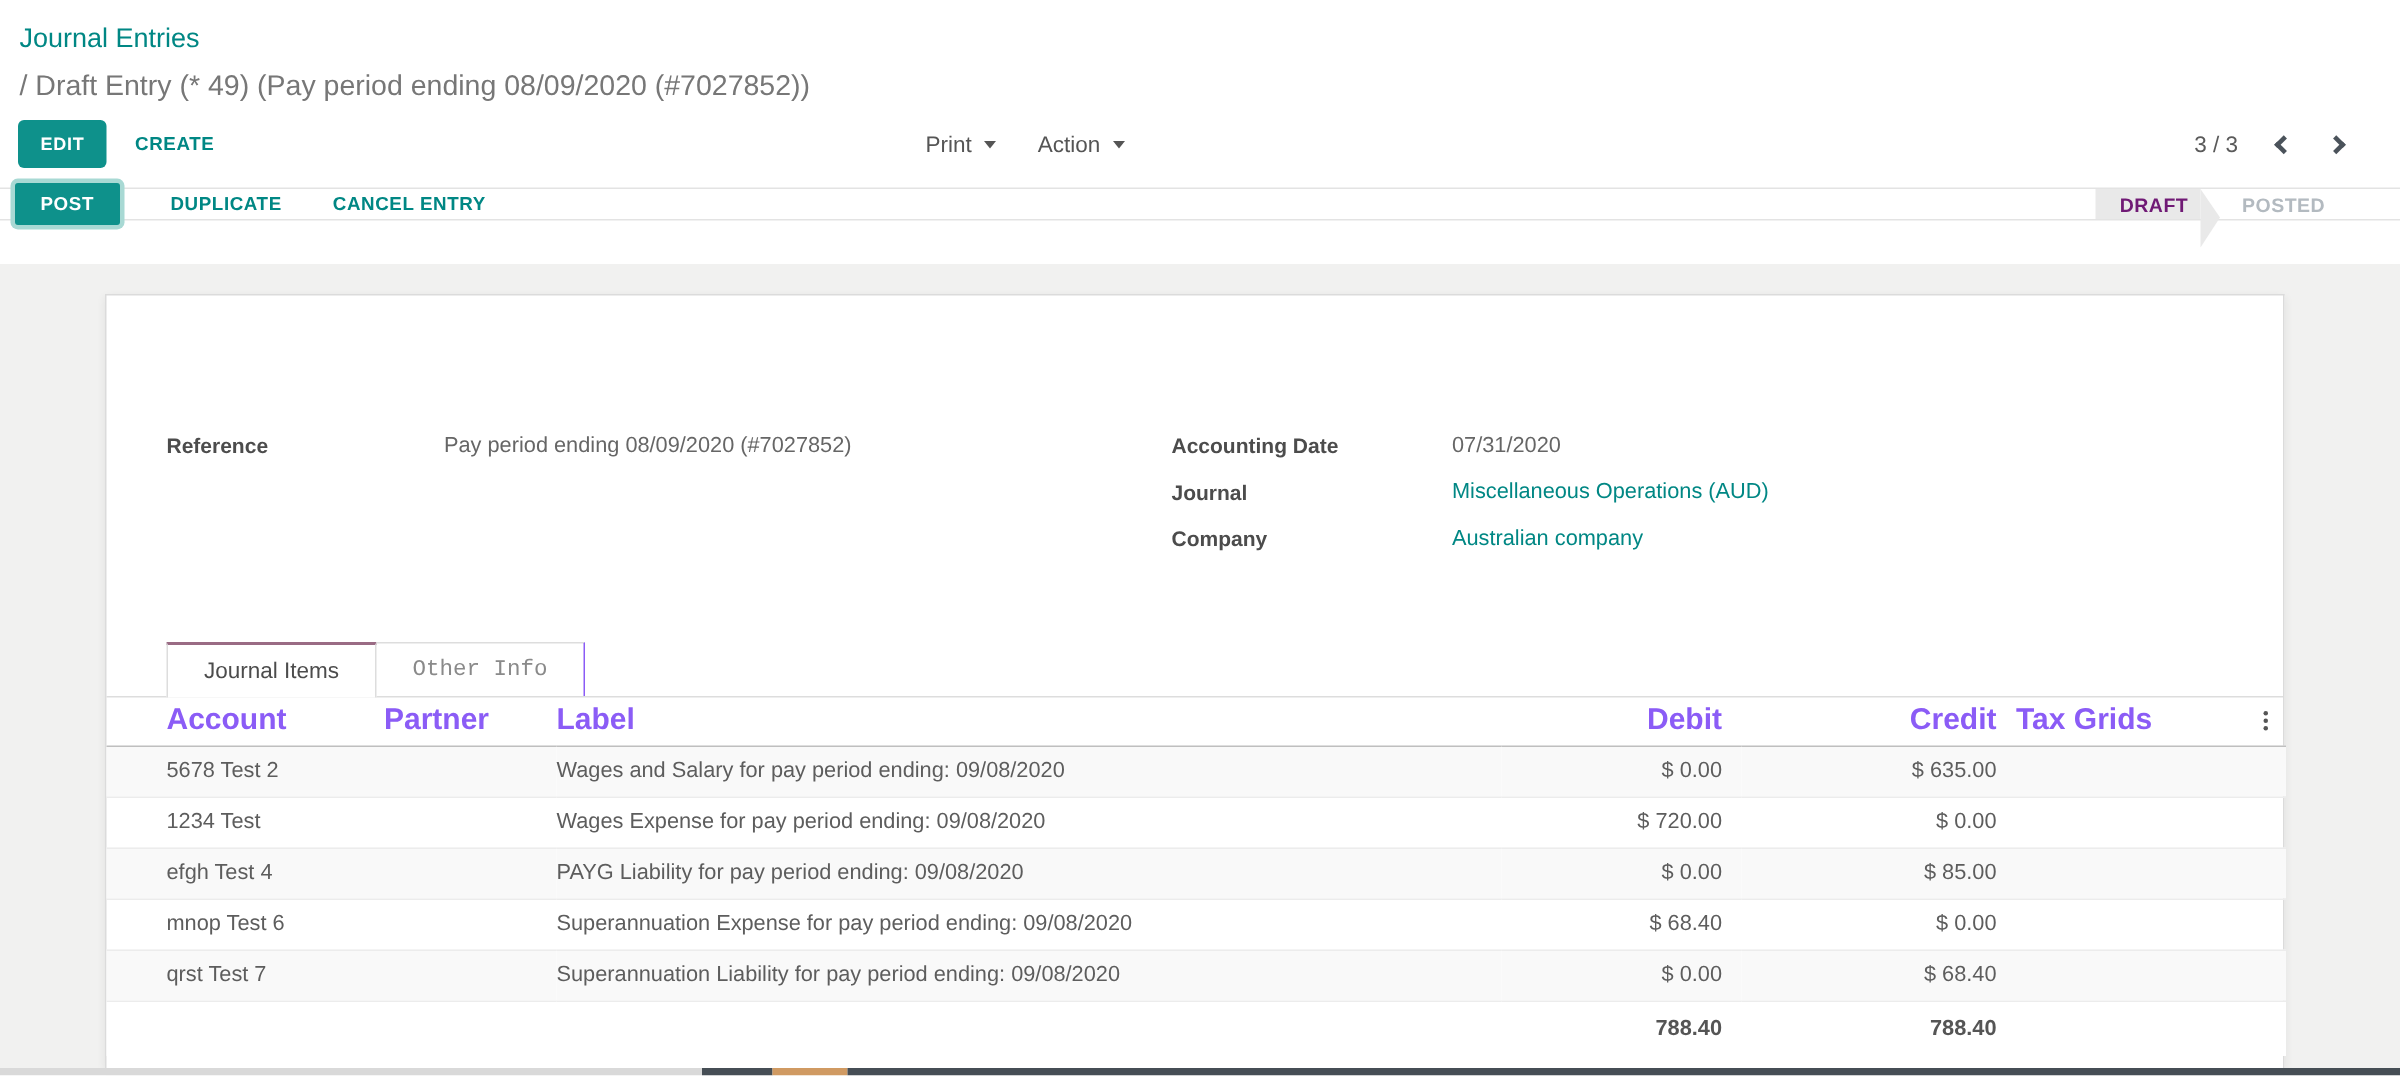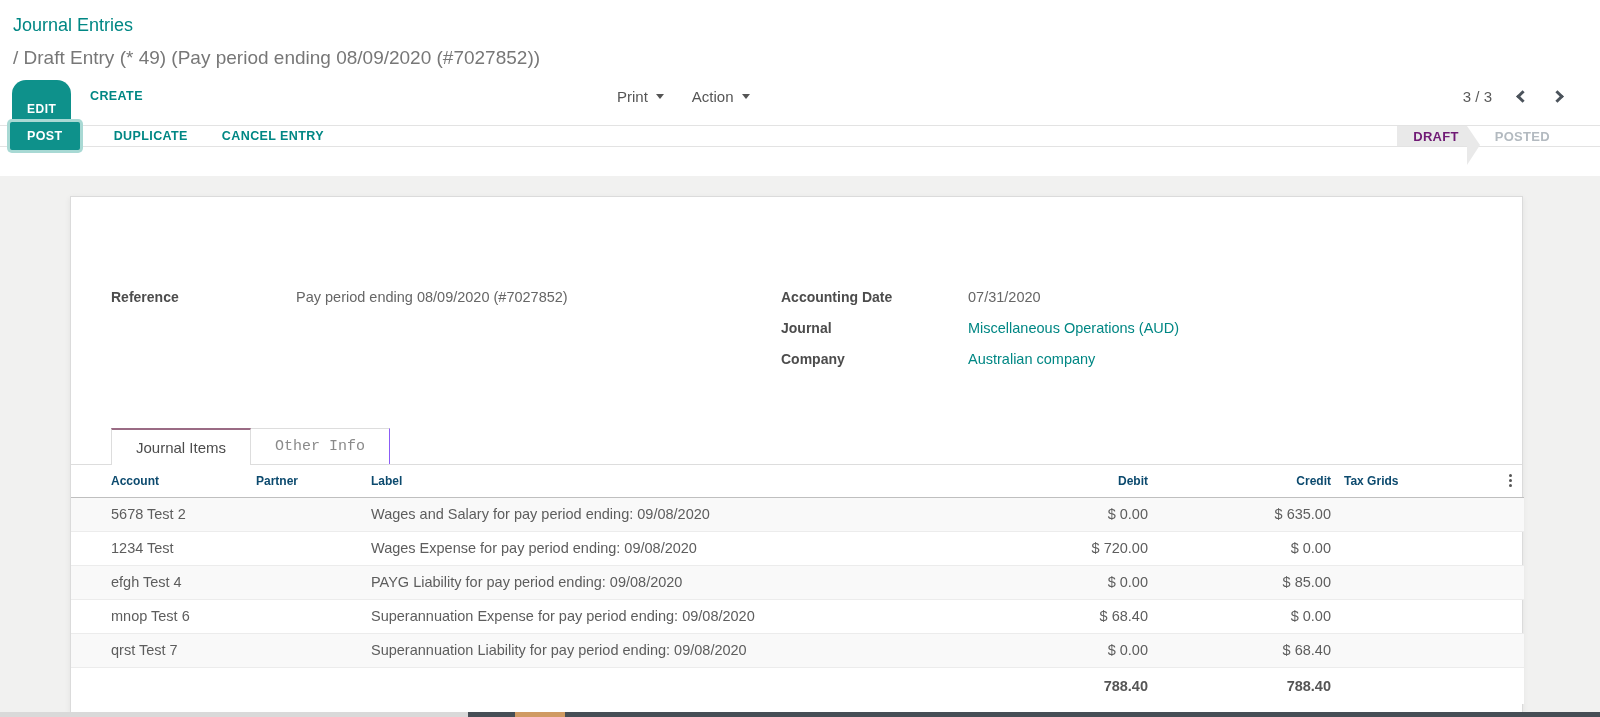--- a/index.html
+++ b/index.html
@@ -7,22 +7,22 @@
   .screen { position: relative; width: 1600px; height: 717px; background: #fff; overflow: hidden; }
 
   
   .bc-wrap { padding: 15px 0 0 13px; }
   .bc1 { color: #008784; font-size: 18px; cursor: pointer; }
   .bc2 { color: #777; font-size: 19px; margin-top: 11px; }
 
   
   .controls { position: relative; height: 47px; margin-top: 9px; }
   .btn-edit { position: absolute; left: 12px; top: 2px; background: #0e918b; color: #fff;
-    font-size: 12px; font-weight: bold; letter-spacing: .5px; padding: 22px 15px;
-    border: none; border-radius: 14px; cursor: pointer; }
+    font-size: 12px; font-weight: bold; letter-spacing: .5px; padding: 9px 15px;
+    border: none; border-radius: 4px; cursor: pointer; }
   .btn-create { position: absolute; left: 90px; top: 11px; color: #008784; font-size: 12.5px;
     font-weight: bold; letter-spacing: .4px; background: none; border: none; cursor: pointer; }
   .menu-group { position: absolute; left: 617px; top: 10px; display: flex; gap: 28px; }
   .menu-btn { display: flex; align-items: center; gap: 8px; color: #555; font-size: 15px;
     background: none; border: none; cursor: pointer; }
   .caret-down { width: 0; height: 0; border-left: 4px solid transparent;
     border-right: 4px solid transparent; border-top: 5px solid #555; }
   .pager { position: absolute; right: 38px; top: 10px; display: flex; align-items: center; gap: 26px; }
   .pager-count { color: #5a5a5a; font-size: 15px; }
   .chev { display: inline-block; width: 9px; height: 9px; border-top: 3px solid #4b535b;
@@ -63,21 +63,21 @@
 
   
   .tabs { display: flex; margin-top: 46px; padding-left: 40px; border-bottom: 1px solid #ddd; height: 37px; }
   .tab { display: flex; align-items: center; padding: 0 24px; font-size: 15px; cursor: pointer; }
   .tab.active { color: #4c4c4c; background: #fff; border-left: 1px solid #ddd; border-right: 1px solid #ddd;
     border-top: 2px solid #9a6b84; margin-bottom: -1px; }
   .tab.inactive { color: #8a8a8a; border-top: 1px solid #ddd; border-right: 1px solid #8b5cf6; font-family: Liberation Mono, monospace; }
 
   
   table { width: 100%; border-collapse: collapse; table-layout: fixed; }
-  th { height: 32px; font-size: 12px; font-weight: bold; color: #0c4a6e; text-align: left;
+  th { height: 32px; font-size: 20px; font-weight: bold; color: #8b5cf6; text-align: left;
     border-bottom: 1px solid #bfbfbf; vertical-align: middle; }
   td { height: 34px; font-size: 14.5px; color: #5d5d5d; vertical-align: middle;
     border-bottom: 1px solid #ececec; }
   .col-account  { width: 185px; }
   .col-partner  { width: 115px; }
   .col-label    { width: 630px; }
   .col-debit    { width: 160px; }
   .col-credit   { width: 183px; }
   .col-tax      { width: 152px; }
   .col-kebab    { width: 28px; }

